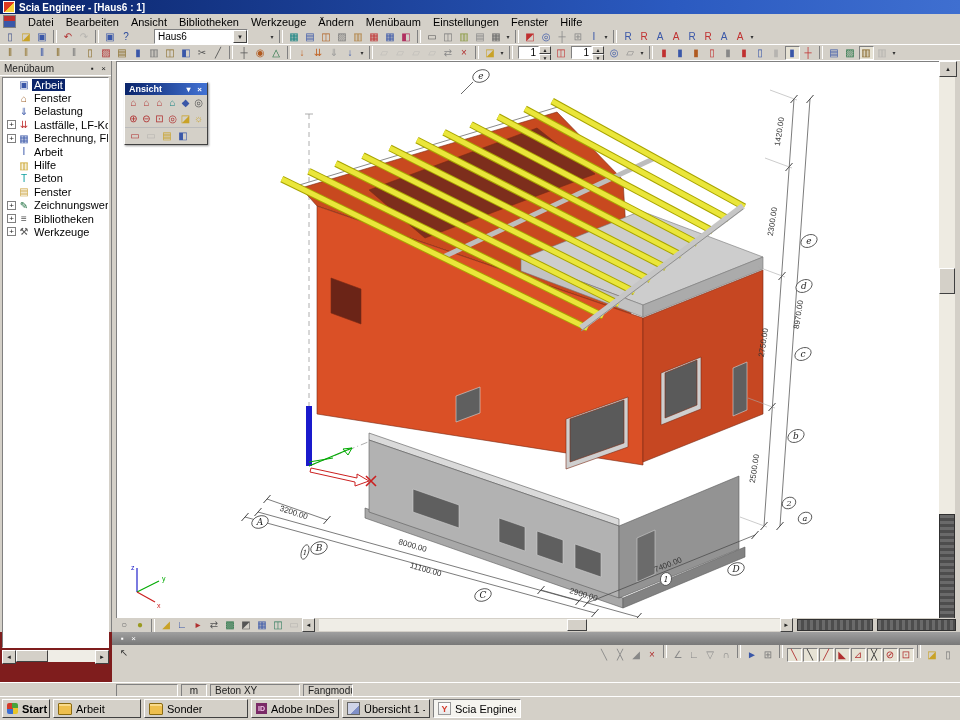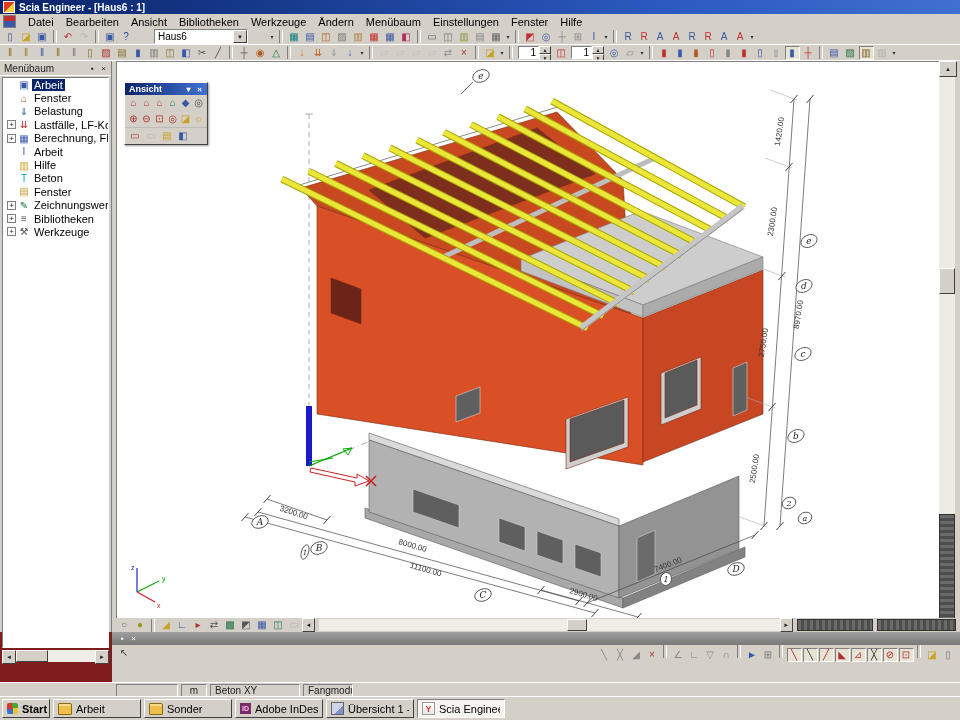--- a/index.html
+++ b/index.html
@@ -619,21 +619,21 @@
   <div id="taskbar" class="abs">
     <div class="tbtn" id="startbtn">
       <span class="flagico"></span>
       <span>Start</span>
     </div>
     <span id="taskbtns" style="display:flex;gap:3px;">
         <div class="tbtn" style="width: 88px;">
           <span class="ico-folder"></span>
           <span style="overflow: hidden; text-overflow: clip;">Arbeit</span>
         </div>
-        <div class="tbtn" style="width: 88px;">
+        <div class="tbtn" style="width: 104px;">
           <span class="ico-folder"></span>
           <span style="overflow: hidden; text-overflow: clip;">Sonder</span>
         </div>
         <div class="tbtn" style="width: 88px;">
           <span class="ico-id">ID</span>
           <span style="overflow: hidden; text-overflow: clip;">Adobe InDesign C...</span>
         </div>
         <div class="tbtn" style="width: 88px;">
           <span class="ico-paint"></span>
           <span style="overflow: hidden; text-overflow: clip;">Übersicht 1 - Paint</span>

